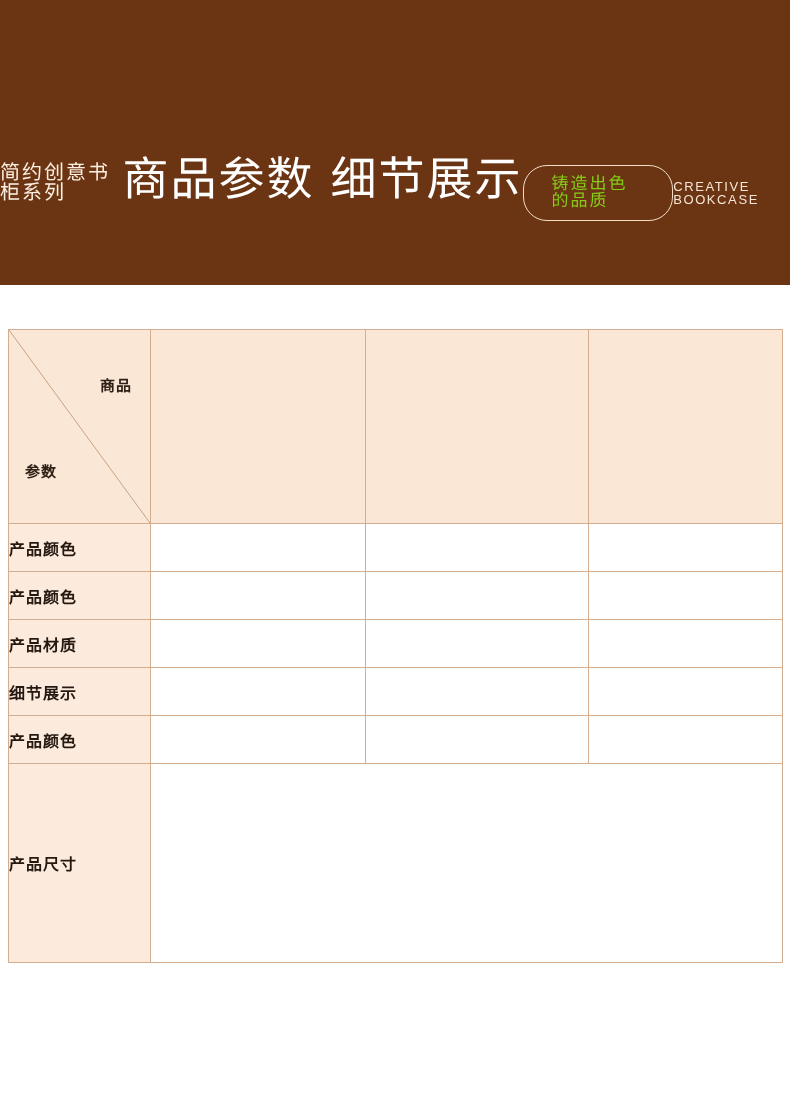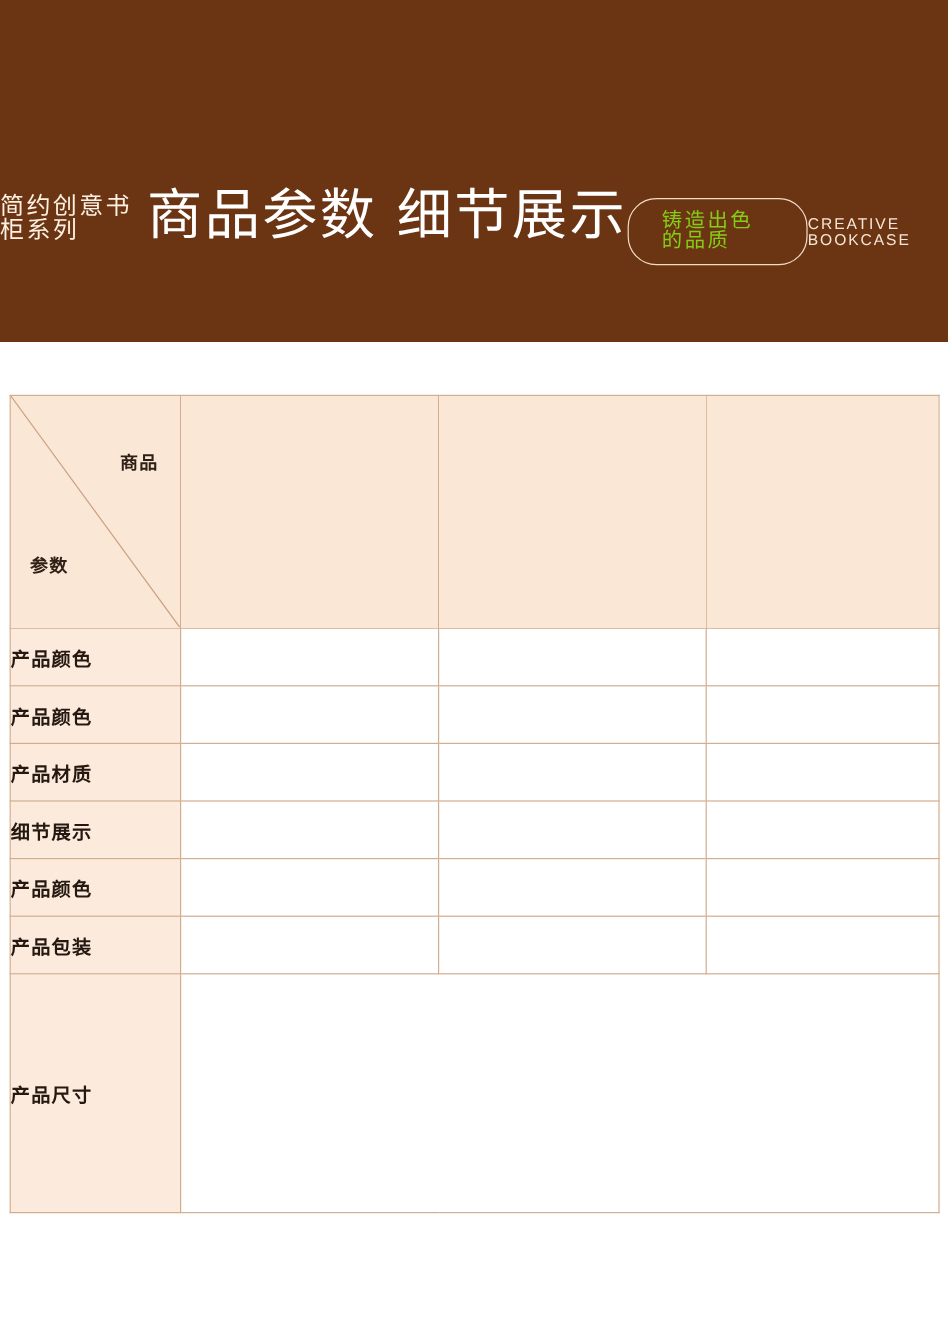--- a/index.html
+++ b/index.html
@@ -209,26 +209,20 @@
         <td class="row-val"></td>
         <td class="row-val"></td>
         <td class="row-val"></td>
       </tr>
       <tr>
         <td class="row-label">产品颜色</td>
         <td class="row-val"></td>
         <td class="row-val"></td>
         <td class="row-val"></td>
       </tr>
-      <tr>
-        <td class="row-label">产品包装</td>
-        <td class="row-val"></td>
-        <td class="row-val"></td>
-        <td class="row-val"></td>
-      </tr>
 
       <tr>
         <td class="tip-label">产品尺寸</td>
         <td class="tip-val" colspan="3"></td>
       </tr>
     </tbody>
   </table>
 </div>
 
 </body></html>

